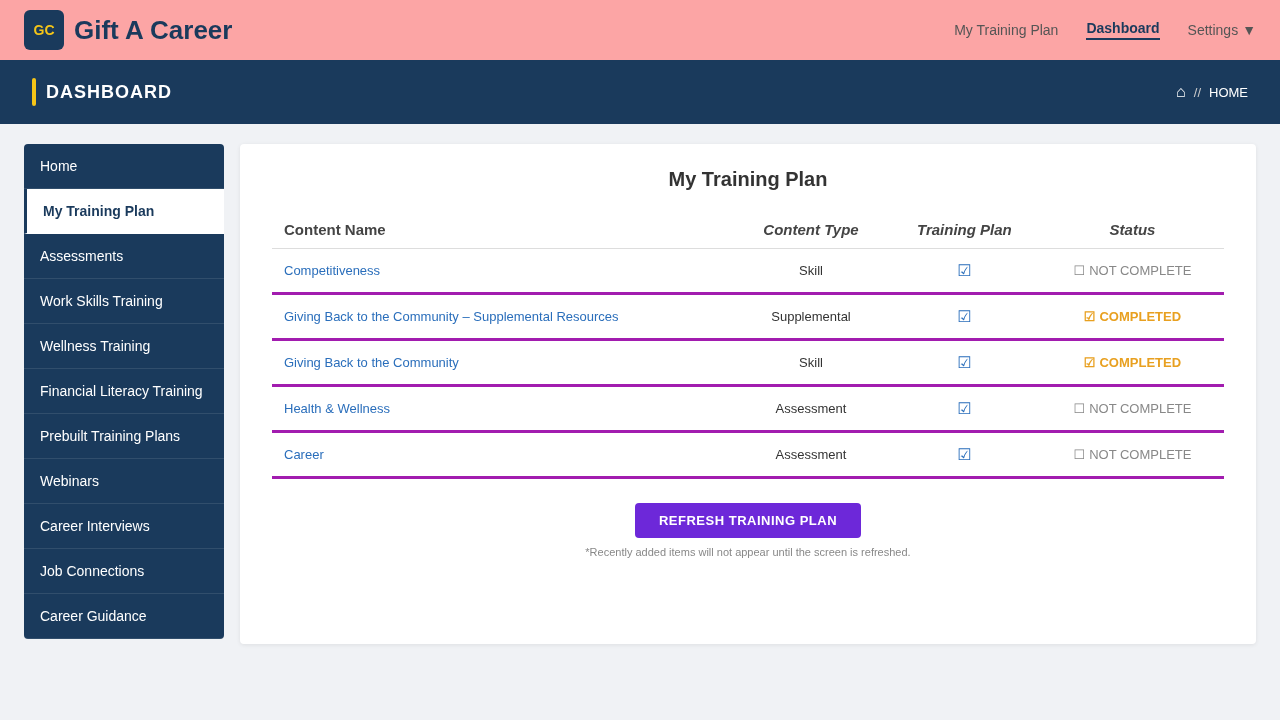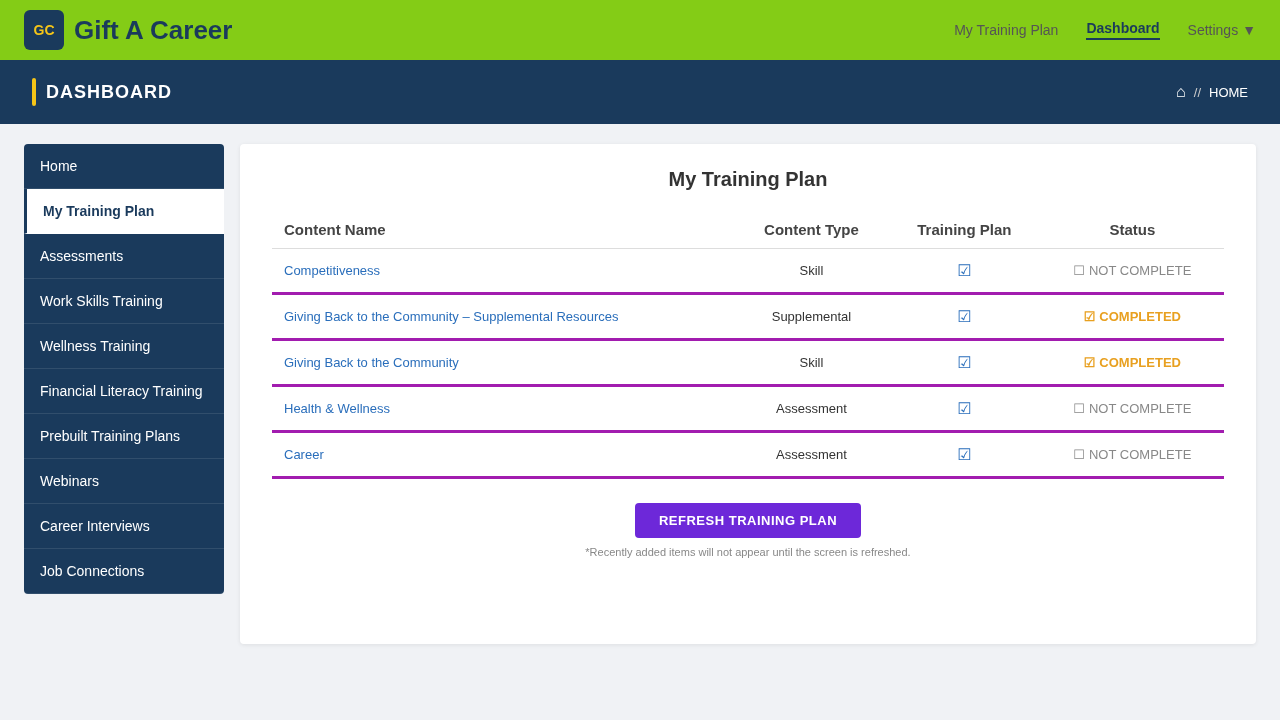--- a/index.html
+++ b/index.html
@@ -1,20 +1,20 @@
 <!DOCTYPE html>
 <html><head>
   <meta charset="utf-8">
   <style>
     * { margin: 0; padding: 0; box-sizing: border-box; }
     body { font-family: 'Segoe UI', Arial, sans-serif; background: #f0f2f5; font-size: 14px; }
 
     
     .header {
-      background: #84cc16;
+      background: #fca5a5;
       height: 60px;
       display: flex;
       align-items: center;
       justify-content: space-between;
       padding: 0 24px;
       box-shadow: 0 1px 3px rgba(0,0,0,0.1);
     }
     .logo-area {
       display: flex;
       align-items: center;
@@ -171,20 +171,21 @@
     .training-table th {
       text-align: left;
       padding: 10px 12px;
       font-size: 15px;
       font-weight: 600;
       color: #444;
       border-bottom: 1px solid #ddd;
     }
     .training-table th.center {
       text-align: center;
+      font-style: italic;
     }
     .training-table td {
       padding: 12px 12px;
       font-size: 13px;
       color: #333;
       border-bottom: 3px solid #a21caf;
       vertical-align: middle;
     }
     .training-table td.center {
       text-align: center;
@@ -293,20 +294,21 @@
     <div class="sidebar-item">Home</div>
     <div class="sidebar-item active">My Training Plan</div>
     <div class="sidebar-item">Assessments</div>
     <div class="sidebar-item">Work Skills Training</div>
     <div class="sidebar-item">Wellness Training</div>
     <div class="sidebar-item">Financial Literacy Training</div>
     <div class="sidebar-item">Prebuilt Training Plans</div>
     <div class="sidebar-item">Webinars</div>
     <div class="sidebar-item">Career Interviews</div>
     <div class="sidebar-item">Job Connections</div>
+    <div class="sidebar-item">Career Guidance</div>
   </nav>
 
   <div class="content-area">
     <div class="content-inner">
       <h2 class="content-title">My Training Plan</h2>
 
       <table class="training-table">
         <thead>
           <tr>
             <th>Content Name</th>

